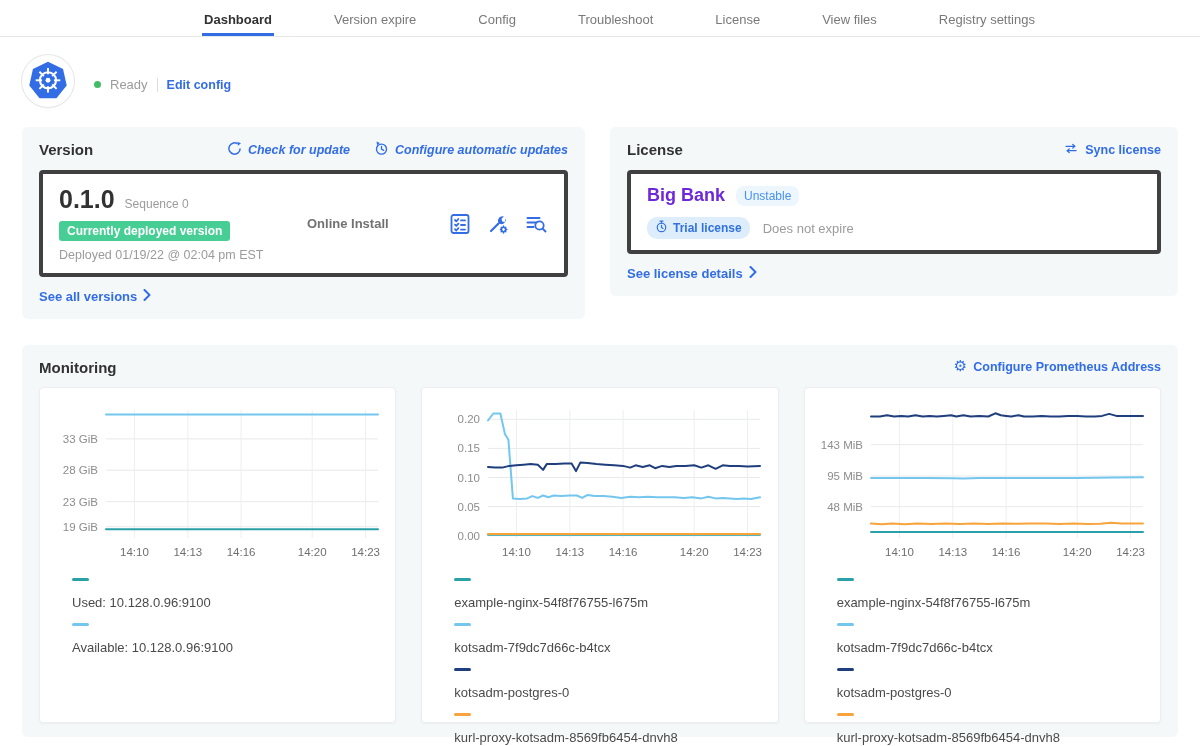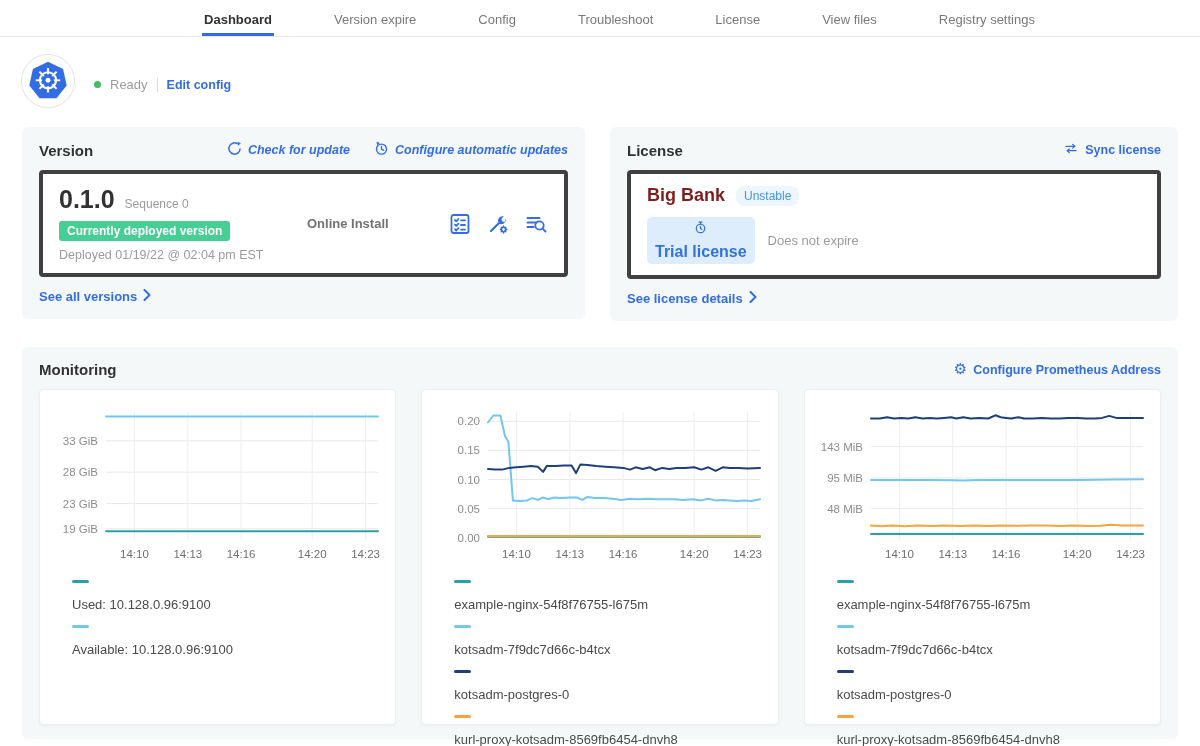--- a/index.html
+++ b/index.html
@@ -22,40 +22,40 @@
   .status-dot { width: 7px; height: 7px; border-radius: 50%; background: #44bb66; }
   .status-text { color: #9b9b9b; }
   .vdivider { width: 1px; height: 14px; background: #d8dcdd; }
   .link { color: #326de6; font-weight: 700; font-size: 12.5px; text-decoration: none; cursor: pointer; display: inline-flex; align-items: center; gap: 6px; white-space: nowrap; }
   .link svg { flex: 0 0 auto; }
   
   .cards-row { display: flex; gap: 25px; margin-top: 20px; align-items: flex-start; }
   .card { background: #f4f8f9; border-radius: 6px; padding: 14px 17px 14px; }
   .version-card { flex: 0 0 563px; }
   .license-card { flex: 1; }
-  .card-head { display: flex; justify-content: space-between; align-items: center; margin-bottom: 11px; }
+  .card-head { display: flex; justify-content: space-between; align-items: flex-start; margin-bottom: 11px; }
   .card-head h2 { font-size: 15px; margin: 0; }
   .head-links { display: flex; gap: 24px; font-style: italic; }
   .inner-card { background: #fff; border: 4px solid #404040; border-radius: 4px; padding: 11px 16px; }
   .version-inner { display: flex; align-items: center; }
   .v-left { width: 248px; }
   .v-line { display: flex; align-items: baseline; gap: 10px; }
   .v-number { font-size: 25px; font-weight: 700; }
   .v-seq { font-size: 12px; color: #9b9b9b; }
   .deploy-badge { display: inline-block; background: #47ce95; color: #fff; font-size: 12px; font-weight: 700; padding: 3px 8px; border-radius: 3px; margin: 7px 0 7px; }
   .deployed-at { font-size: 12.5px; color: #9b9b9b; }
   .install-type { font-size: 13px; font-weight: 700; color: #717171; flex: 1; }
   .v-actions { display: flex; gap: 14px; align-items: center; }
   .icon-btn { width: 24px; height: 24px; cursor: pointer; display: inline-flex; }
   .see-link { margin-top: 12px; font-size: 13px; }
   .lic-row1 { display: flex; align-items: center; gap: 11px; margin-bottom: 11px; }
-  .customer { font-size: 18px; font-weight: 700; color: #7f1d1d; }
+  .customer { font-size: 18px; font-weight: 700; color: #6d28d9; }
   .channel-badge { background: #eef6fd; color: #4591f3; font-size: 12px; padding: 3px 8px; border-radius: 8px; }
   .lic-row2 { display: flex; align-items: center; gap: 13px; }
-  .trial-badge { display: inline-flex; align-items: center; gap: 5px; background: #ddedfb; color: #3272dd; font-weight: 700; font-size: 16px; padding: 3px 8px; border-radius: 5px; flex-direction: column; }
+  .trial-badge { display: inline-flex; align-items: center; gap: 5px; background: #ddedfb; color: #3272dd; font-weight: 700; font-size: 12px; padding: 3px 8px; border-radius: 10px; }
   .expiry { color: #9b9b9b; font-size: 13px; }
   
   .monitoring { margin-top: 26px; padding-bottom: 14px; }
   .charts-row { display: flex; gap: 25px; }
   .chart-card { background: #fff; border: 1px solid #eceff0; border-radius: 4px; box-shadow: 0 1px 3px rgba(50,50,50,.05); flex: 1; height: 336px; display: flex; flex-direction: column; padding: 12px 10px 12px; }
   .chart-legend { margin: 12px 0 0 22px; display: flex; flex-direction: column; gap: 13px; }
   .legend-item { display: flex; align-items: flex-start; gap: 14px; flex-direction: column; }
   .legend-dash { width: 17px; height: 3px; border-radius: 2px; }
   .legend-label { font-size: 13px; color: #4a4a4a; }
   .chart-title { margin-top: auto; text-align: center; font-weight: 700; font-size: 14px; padding-bottom: 2px; }

